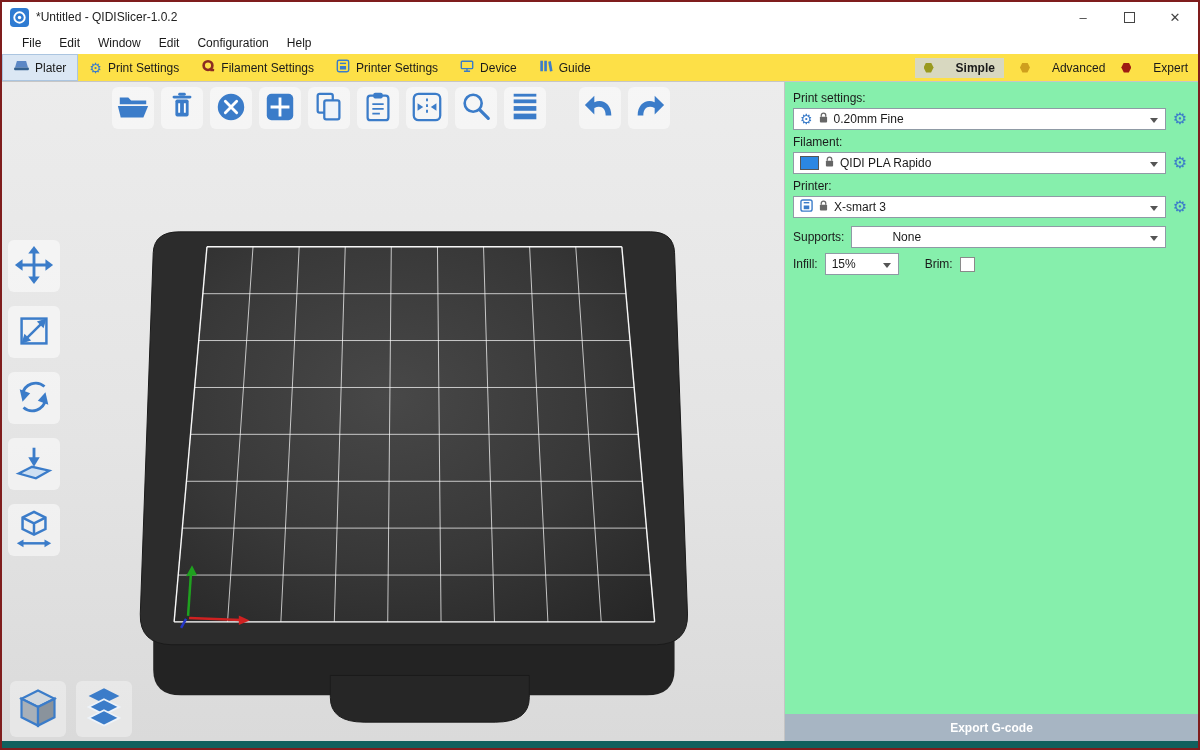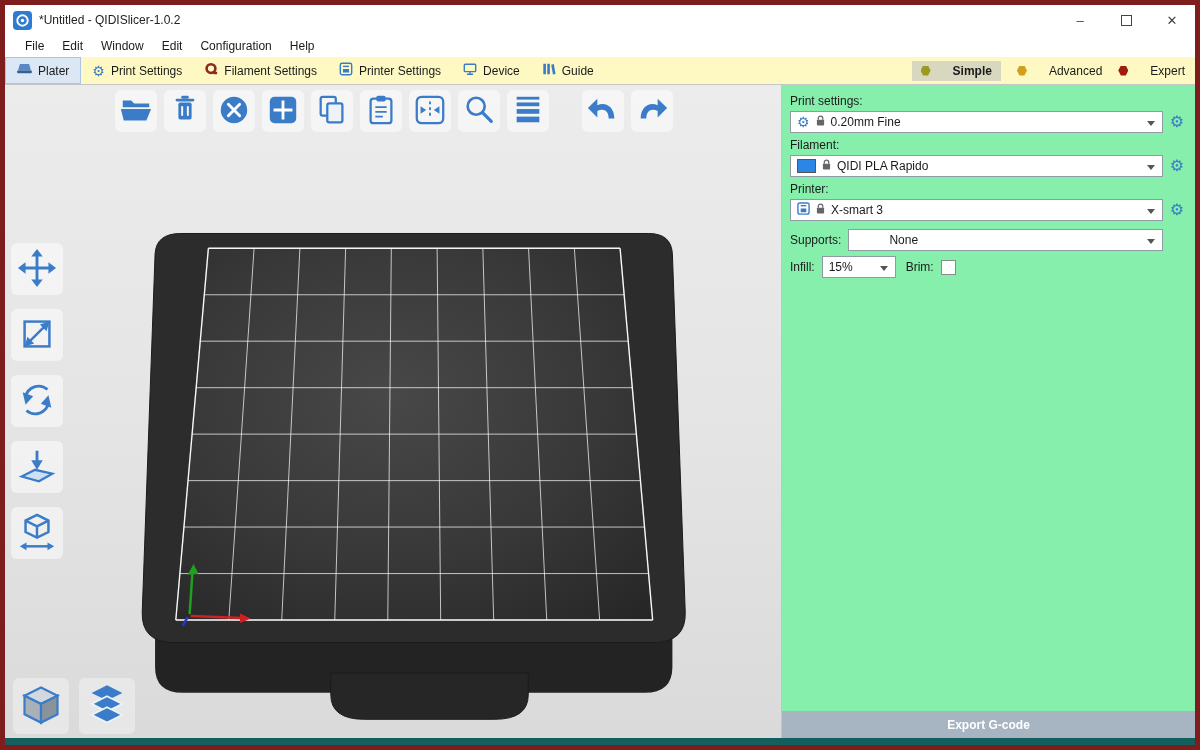--- a/index.html
+++ b/index.html
@@ -1,30 +1,30 @@
 <!DOCTYPE html>
 <html><head>
 <meta charset="utf-8">
 <style>
   html,body{margin:0;padding:0;background:#f0f0f0;}
-  .window{width:1200px;height:750px;box-sizing:border-box;border:5px solid #7f1d1d;background:#fff;
+  .window{width:1200px;height:750px;box-sizing:border-box;border:2px solid #7f1d1d;background:#fff;
     display:flex;flex-direction:column;font-family:"Liberation Sans",sans-serif;font-size:12px;color:#1a1a1a;
     position:relative;overflow:hidden;}
   
   .titlebar{height:30px;flex:0 0 auto;display:flex;align-items:center;padding-left:8px;background:#fff;}
   .logo{width:19px;height:19px;margin-right:7px;display:flex;align-items:center;justify-content:center;}
   .title{color:#222;}
   .win-controls{margin-left:auto;display:flex;height:100%;}
   .win-btn{width:46px;height:100%;display:flex;align-items:center;justify-content:center;color:#444;font-size:13px;cursor:default;}
   .max-box{width:9px;height:9px;border:1px solid #444;display:inline-block;}
   
   .menubar{height:22px;flex:0 0 auto;display:flex;align-items:center;padding-left:11px;background:#fff;}
   .menu-item{padding:0 9px;cursor:default;}
   
-  .tabbar{height:27px;flex:0 0 auto;display:flex;align-items:stretch;border-bottom:1px solid #c6c6c6;background:#fef9c3;}
+  .tabbar{height:27px;flex:0 0 auto;display:flex;align-items:stretch;border-bottom:1px solid #c6c6c6;background:#fde047;}
   .tab{display:flex;align-items:center;gap:6px;padding:0 11px;cursor:default;}
   .tab.active{background:#dbe7f4;border:1px solid #abc5e0;box-sizing:border-box;}
   .gear-glyph{color:#3b7cc9;font-size:14px;line-height:1;}
   .modes{margin-left:auto;display:flex;align-items:center;gap:16px;padding-right:10px;}
   .mode{display:flex;align-items:center;gap:22px;cursor:default;}
   .mode.active{background:#d8d8c0;padding:3px 9px;font-weight:bold;}
   .mode-dot{width:10px;height:10px;clip-path:polygon(25% 0,75% 0,100% 50%,75% 100%,25% 100%,0 50%);display:inline-block;}
   
   .main{flex:1;display:flex;min-height:0;}
   .viewport{flex:1;position:relative;background:linear-gradient(180deg,#ececec 0%,#e4e4e4 55%,#dadada 100%);overflow:hidden;}
@@ -44,21 +44,21 @@
   .sb-row{display:flex;align-items:center;margin-bottom:5px;}
   .combo{flex:1;height:22px;border:1px solid #8f9aa5;background:#fff;display:flex;align-items:center;
     padding:0 20px 0 6px;position:relative;gap:6px;box-sizing:border-box;cursor:pointer;}
   .combo::after{content:"";position:absolute;right:7px;top:9px;border-left:4px solid transparent;
     border-right:4px solid transparent;border-top:5px solid #555;}
   .combo-text{white-space:nowrap;overflow:hidden;}
   .swatch{width:17px;height:12px;border:1px solid #555;display:inline-block;flex:0 0 auto;}
   .gear-btn{width:20px;text-align:center;color:#3b7cc9;font-size:16px;margin-left:4px;cursor:pointer;line-height:1;}
   .inline-label{margin-right:7px;}
   .combo.supports{margin-right:24px;padding-left:4px;}
-  .combo.small{flex:0 0 74px;margin-right:10px;}
+  .combo.small{flex:0 0 74px;margin-right:26px;}
   .checkbox{width:13px;height:13px;border:1px solid #8a8a8a;background:#fff;display:inline-block;cursor:pointer;}
   .export-btn{position:absolute;left:0;right:0;bottom:0;height:27px;background:#a7b5c3;color:#fff;
     font-weight:bold;display:flex;align-items:center;justify-content:center;cursor:pointer;}
   
   .bottom-strip{height:7px;flex:0 0 auto;background:#11605d;}
 </style>
 </head>
 <body>
 
 <div class="window">

